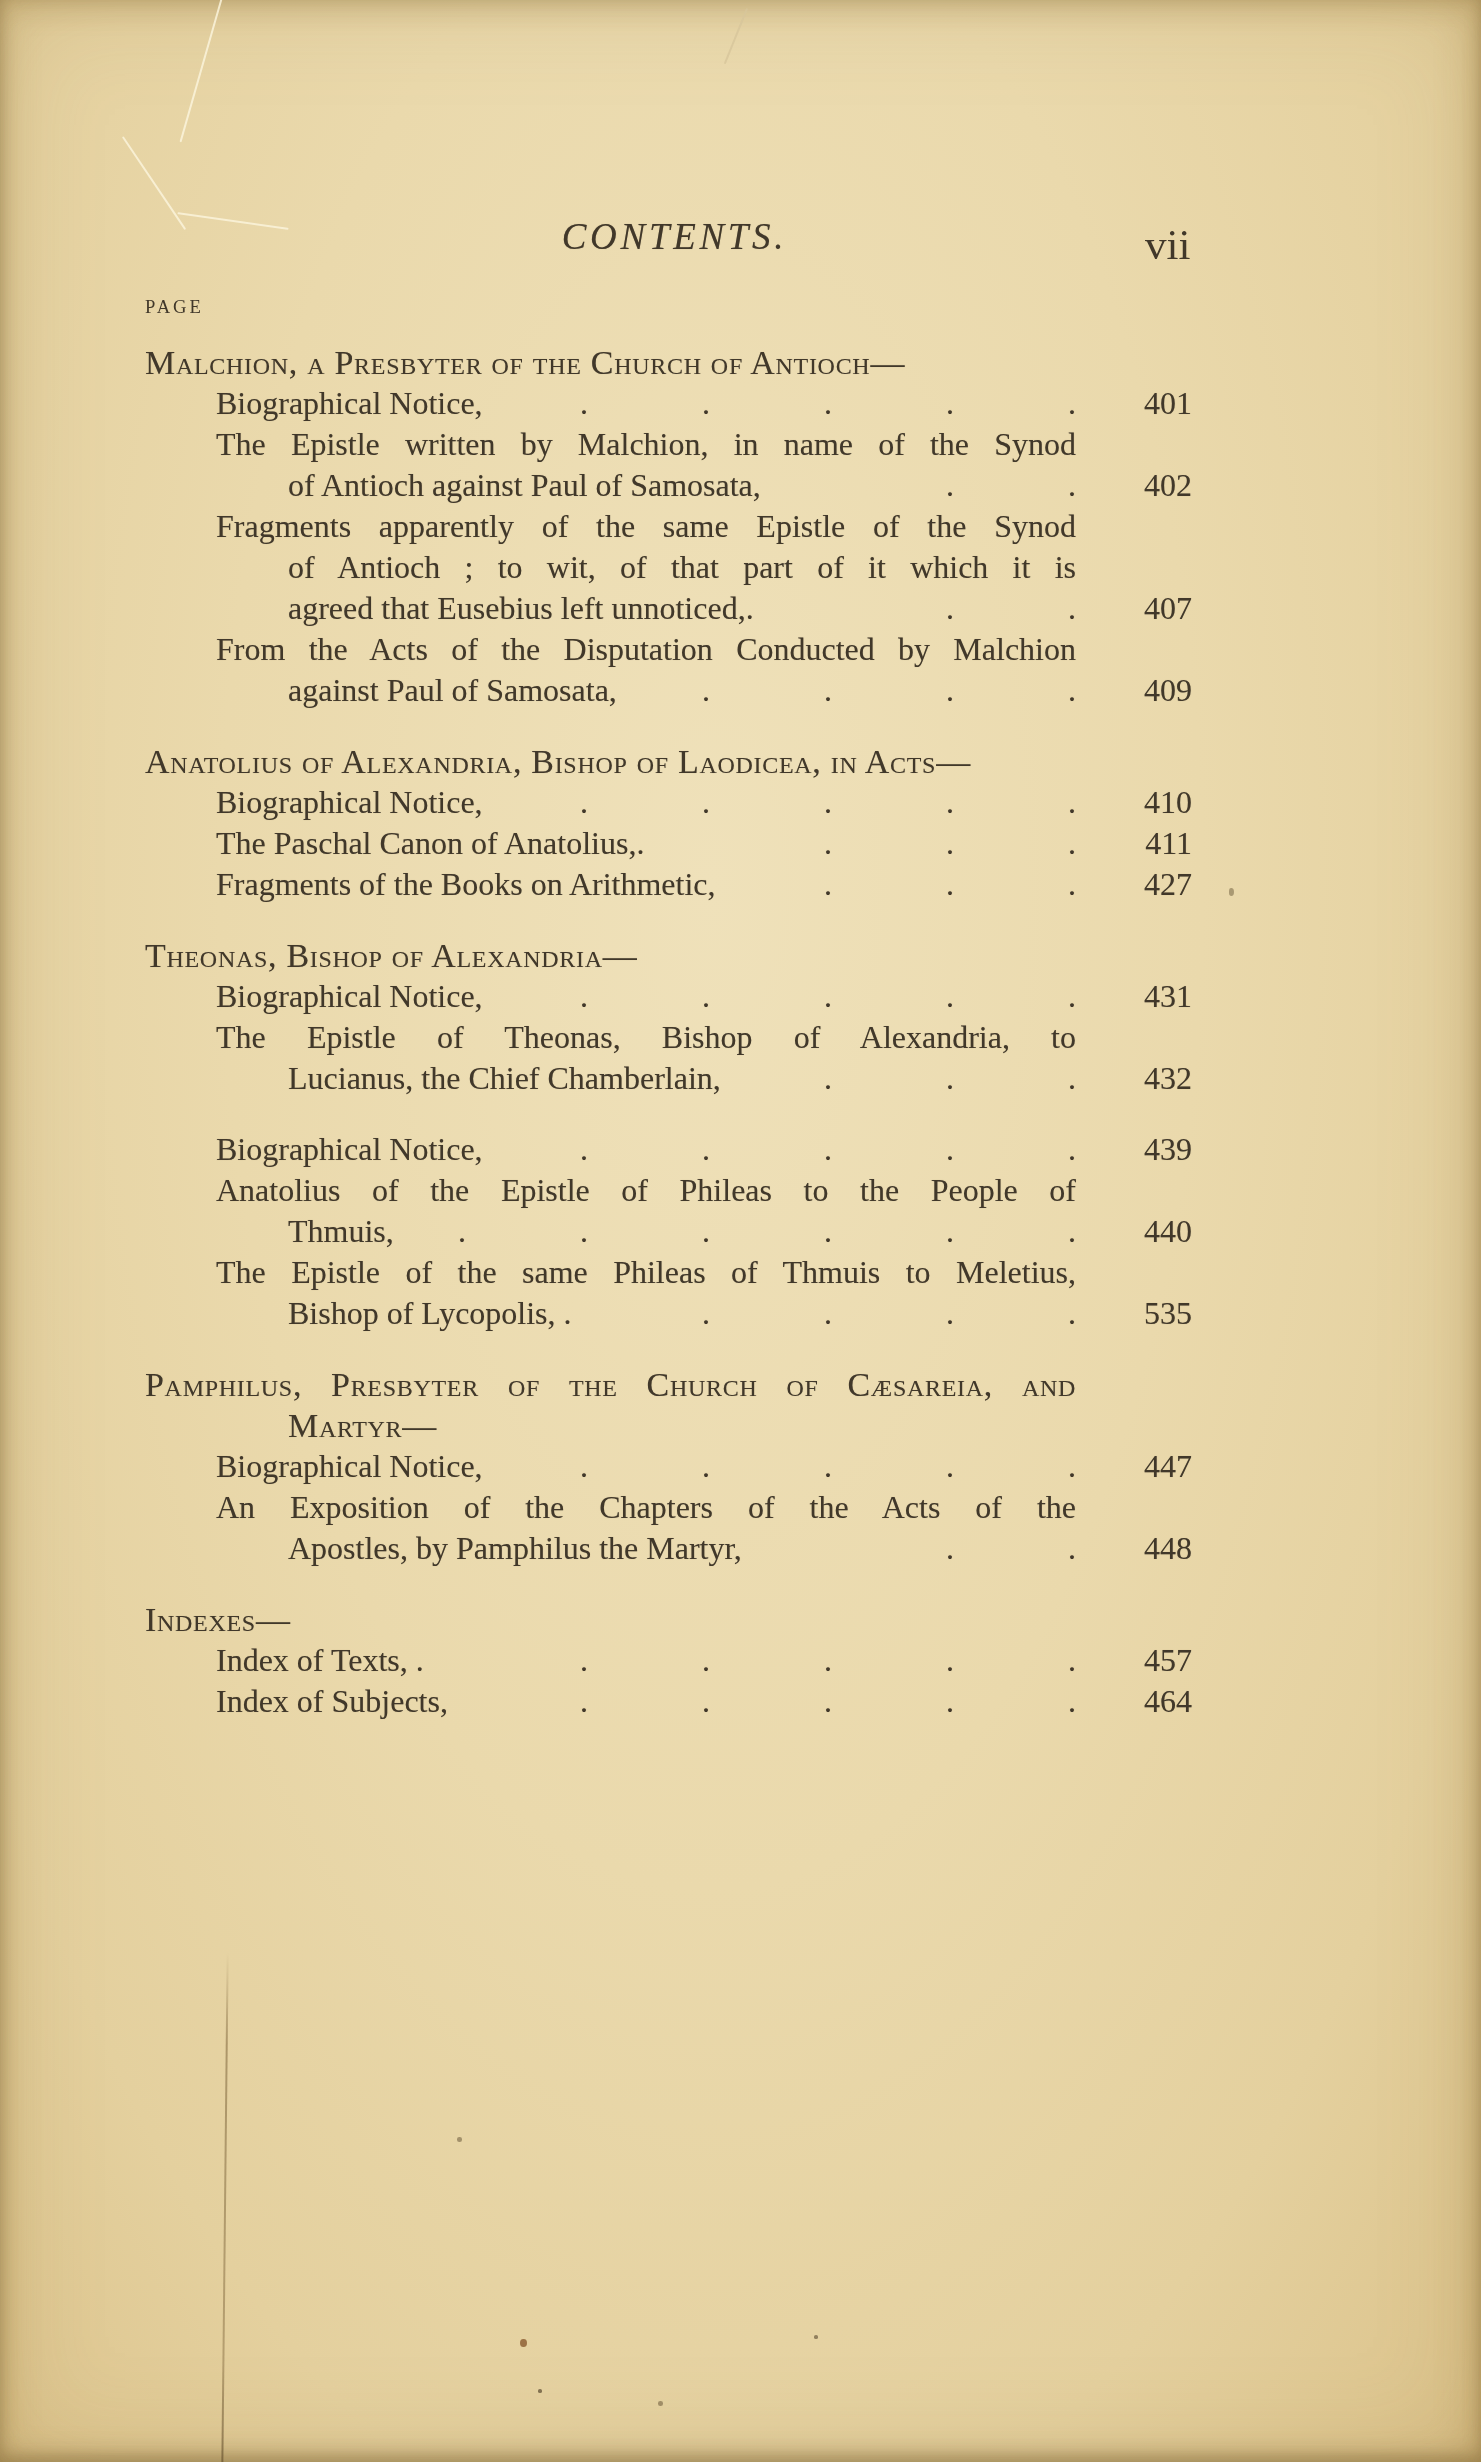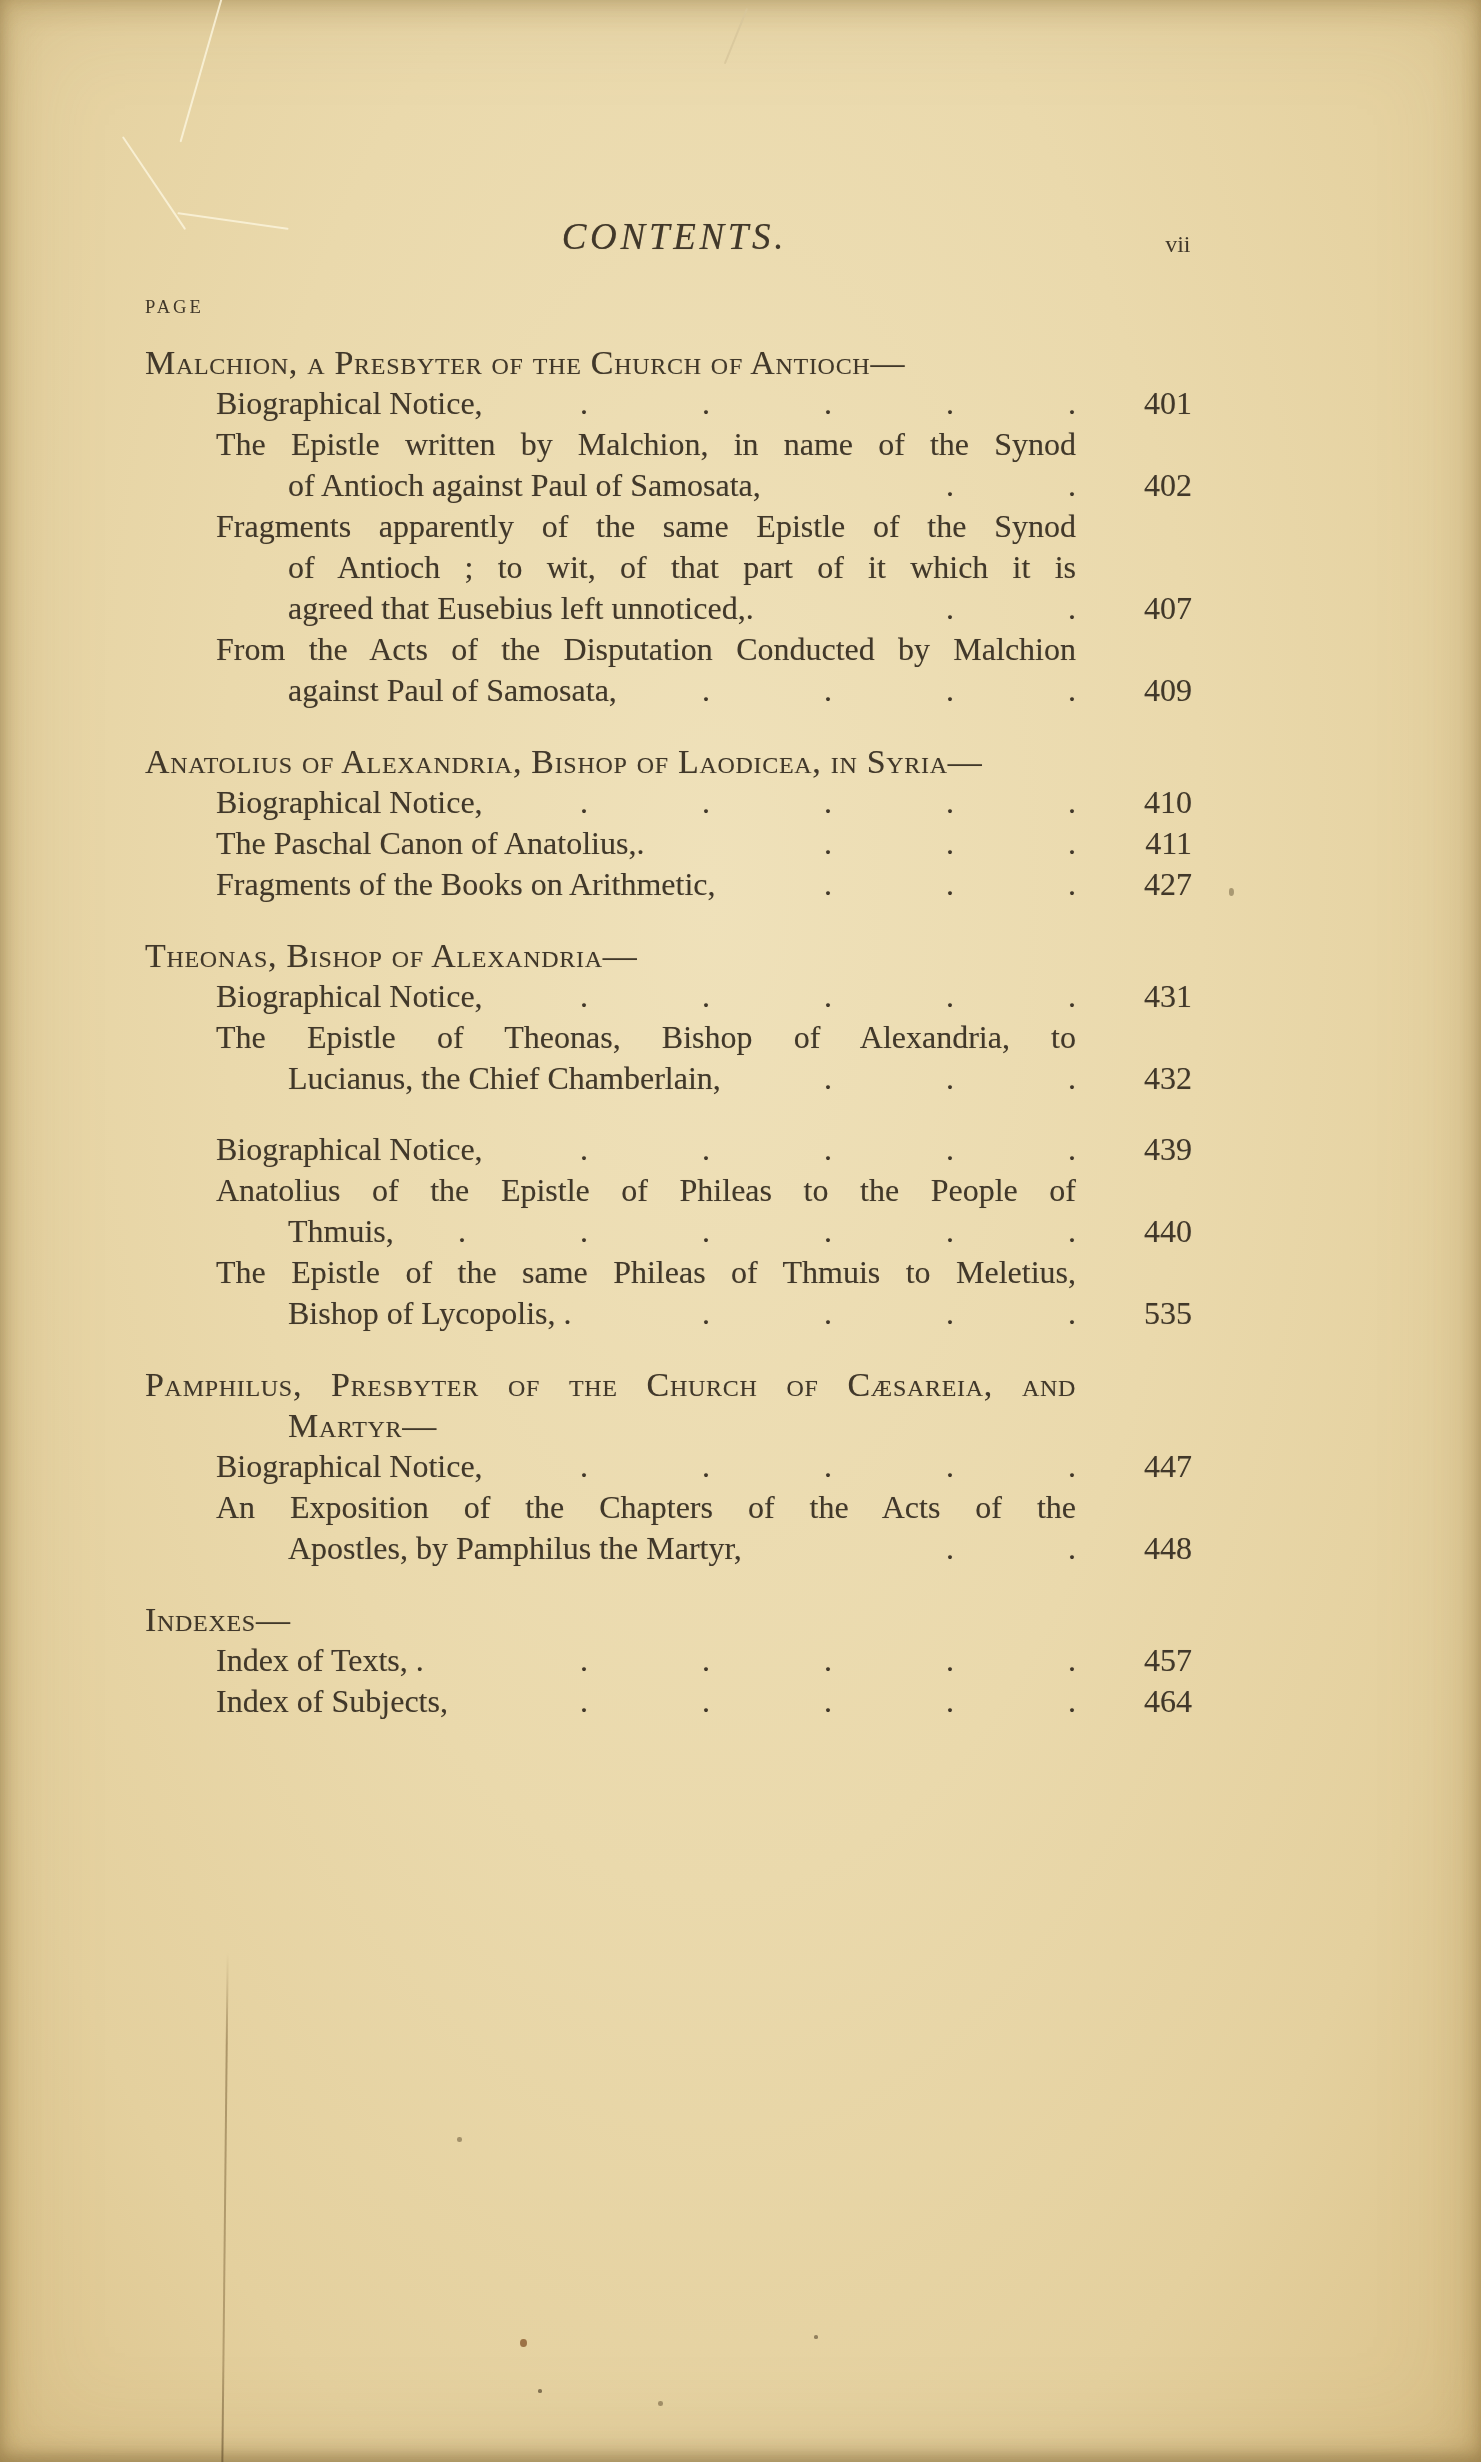--- a/index.html
+++ b/index.html
@@ -19,21 +19,21 @@
     font-family:"Liberation Serif","DejaVu Serif",serif;
     color:var(--ink);
   }
   .content{position:absolute;left:145px;top:209px;width:1047px;}
   .header-row{position:relative;height:56px;}
   .doc-title{
     position:absolute;left:12px;right:0;top:0;text-align:center;
     font-style:italic;font-size:37px;line-height:56px;letter-spacing:3.7px;
     text-shadow:0 0 0.7px rgba(65,56,42,.45);
   }
-  .folio{position:absolute;right:1.5px;bottom:3px;font-size:24px;line-height:35px;}
+  .folio{position:absolute;right:1.5px;bottom:3px;font-size:43px;line-height:35px;}
   .col-label{
     margin-top:31px;margin-bottom:24px;padding-right:9px;
     font-size:18.6px;letter-spacing:3px;line-height:21.6px;
   }
   .section{margin-top:30px;}
   .section.first{margin-top:0;}
   .r{font-size:32px;line-height:41px;text-shadow:0 0 0.7px rgba(65,56,42,.35);}
   .dots{display:flex;align-items:flex-start;}
   .hd{font-variant:small-caps;font-size:34px;letter-spacing:0.7px;}
   .just{text-align:justify;text-align-last:justify;width:931px;box-sizing:border-box;}
@@ -107,21 +107,21 @@
       </div>
       <div class="r i1 just">From the Acts of the Disputation Conducted by Malchion</div>
       <div class="r i2 dots">
         <span class="title">against Paul of Samosata,</span>
         <span class="leader">. . . .</span>
         <span class="num">409</span>
       </div>
     </div>
 
     <div class="section">
-      <div class="r hd">Anatolius of Alexandria, Bishop of Laodicea, in Syria—</div>
+      <div class="r hd">Anatolius of Alexandria, Bishop of Laodicea, in Acts—</div>
       <div class="r i1 dots">
         <span class="title">Biographical Notice,</span>
         <span class="leader">. . . . .</span>
         <span class="num">410</span>
       </div>
       <div class="r i1 dots">
         <span class="title">The Paschal Canon of Anatolius,.</span>
         <span class="leader">. . .</span>
         <span class="num">411</span>
       </div>

